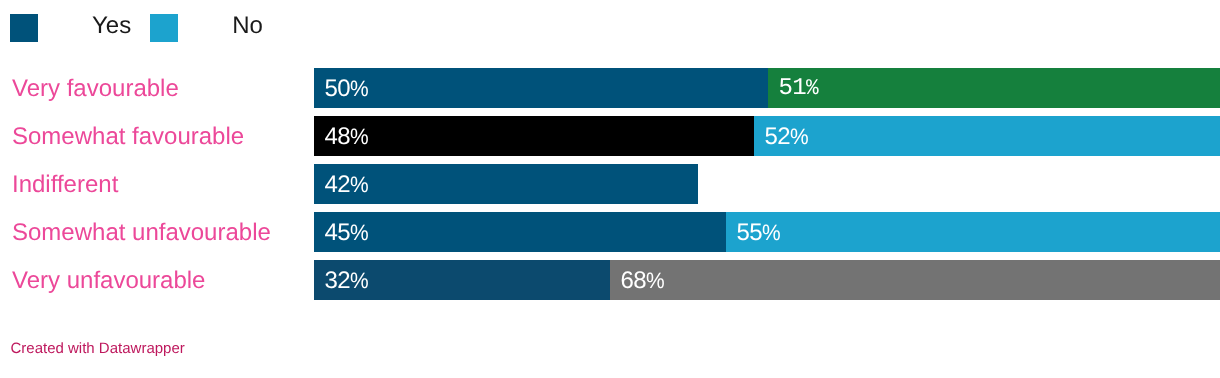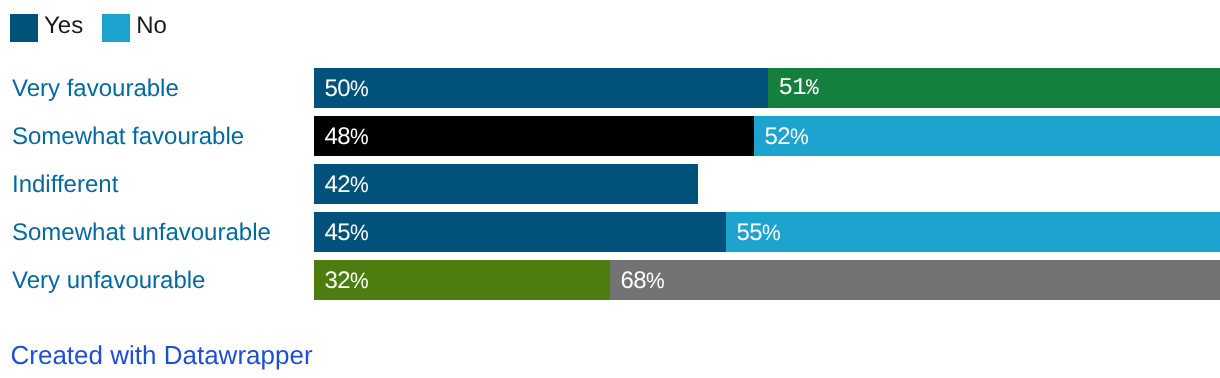--- a/index.html
+++ b/index.html
@@ -1,30 +1,30 @@
 <!DOCTYPE html>
 <html><head>
 <meta charset="utf-8">
 <title>Stacked bar chart</title>
 <style>
   html,body{margin:0;padding:0;}
   body{width:1220px;height:378px;background:#ffffff;font-family:"Liberation Sans",sans-serif;overflow:hidden;-webkit-font-smoothing:antialiased;text-rendering:geometricPrecision;}
   .chart{position:relative;width:1220px;height:378px;}
   .legend{position:absolute;left:10px;top:14px;display:flex;align-items:center;}
-  .legend-item{display:flex;align-items:flex-end;margin-right:19px;}
+  .legend-item{display:flex;align-items:flex-end;margin-right:19px;gap:48px;}
   .swatch{width:28px;height:28px;margin-right:6px;}
   .legend-label{font-size:24px;color:#1a1a1a;line-height:28px;position:relative;top:-2px;}
   .rows{position:absolute;left:0;top:68px;width:1220px;}
   .row{position:relative;height:39.6px;margin-bottom:8.4px;}
-  .row-label{position:absolute;left:12px;top:0.8px;height:39.6px;display:flex;align-items:center;font-size:24px;color:#0369a1;}
+  .row-label{position:absolute;left:12px;top:0.8px;height:39.6px;display:flex;align-items:center;font-size:24px;color:#ec4899;}
   .bar{position:absolute;left:290px;top:0;height:39.6px;width:918px;display:flex;padding-left:24px;}
   .seg{height:39.6px;display:flex;align-items:center;}
   .seg-label{font-size:24px;color:#ffffff;margin-left:10.5px;letter-spacing:-0.55px;position:relative;top:1.1px;}
   .pct{font-style:normal;display:inline-block;font-size:0.93em;transform:scaleX(0.94);transform-origin:left center;letter-spacing:0;}
-  .footer{position:absolute;left:10.5px;top:340px;font-size:26px;color:#1d4ed8;}
+  .footer{position:absolute;left:10.5px;top:340px;font-size:15px;color:#be185d;}
 </style>
 </head>
 <body>
 
 <div class="chart">
 
   <div class="legend">
     <div class="legend-item">
       <div class="swatch swatch-yes" style="background:#00527a"></div>
       <div class="legend-label">Yes</div>
@@ -78,21 +78,21 @@
           </div>
         <div class="seg seg-no" style="width:55.1200%;background:#1ca3ce">
             <span class="seg-label">55<i class="pct">%</i></span>
           </div>
       </div>
     </div>
 
     <div class="row">
       <div class="row-label">Very unfavourable</div>
       <div class="bar">
-        <div class="seg seg-yes" style="width:32.2400%;background:#4d7c0f">
+        <div class="seg seg-yes" style="width:32.2400%;background:#0c4a6e">
             <span class="seg-label">32<i class="pct">%</i></span>
           </div>
         <div class="seg seg-no" style="width:67.7600%;background:#737373">
             <span class="seg-label">68<i class="pct">%</i></span>
           </div>
       </div>
     </div>
 
   </div>
 

